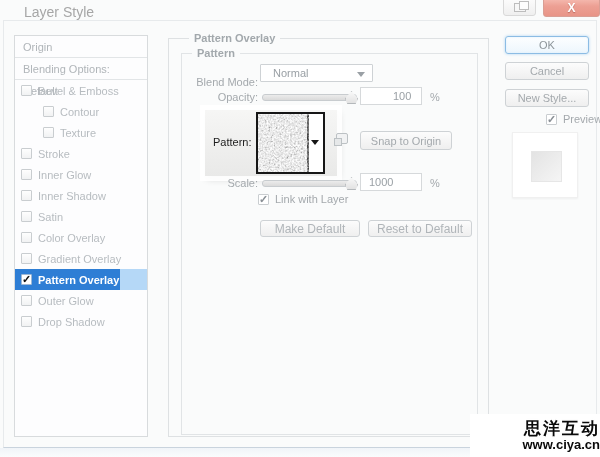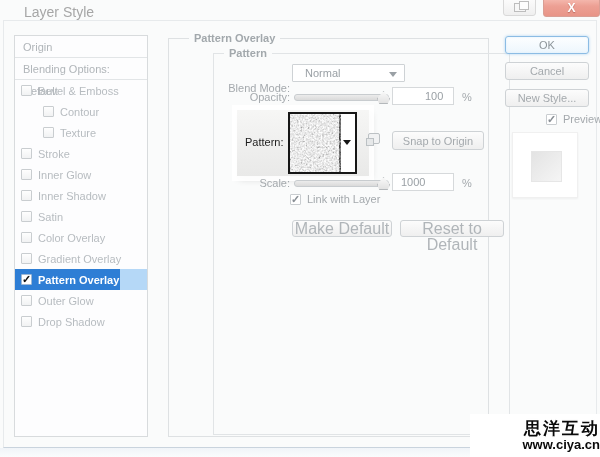--- a/index.html
+++ b/index.html
@@ -46,21 +46,21 @@
     font-size:11px; font-weight:bold; color:#5a6066; }
   .sb-item.selected .cb { border-color:#9fb8d4; }
   .sb-item.selected .cb.checked::after { color:#111; }
 
   
   .panel { position:absolute; left:168px; top:38px; width:321px; height:399px;
     border:1px solid #dee1e3; }
   .fieldset-label { position:absolute; top:-7px; background:#fafbfb; padding:0 5px;
     font-weight:bold; color:#a2a8ac; line-height:13px; }
   .group { position:absolute; left:12px; top:14px; width:297px; height:382px;
-    border:1px solid #e1e4e6;margin-left:32px; }
+    border:1px solid #e1e4e6; }
 
   .row-label { position:absolute; left:0; width:76px; text-align:right; color:#a4a9ad; }
   .dropdown { position:absolute; left:78px; top:10px; width:113px; height:18px;
     background:#fff; border:1px solid #ced2d5; border-radius:1px;
     line-height:16px; padding-left:12px; color:#9aa0a5; }
   .dd-arrow { position:absolute; right:7px; top:7px; width:0; height:0;
     border-left:4px solid transparent; border-right:4px solid transparent; border-top:5px solid #9aa0a5; }
 
   .slider { position:absolute; width:95px; height:7px; border:1px solid #c8cccf; border-radius:3px;
     background:linear-gradient(#ececec,#dadada); }
@@ -84,21 +84,21 @@
     border-left:4px solid transparent; border-right:4px solid transparent; border-top:5px solid #161616; }
 
   .new-pat-icon { position:absolute; left:154px; top:79px; width:12px; height:11px;
     border:1px solid #bcc1c4; border-radius:2px; background:#f1f2f3; }
   .new-pat-icon::after { content:""; position:absolute; left:-3px; top:4px; width:6px; height:6px;
     border:1px solid #bcc1c4; background:#e6e8e9; }
 
   .btn { border:1px solid #ced2d5; border-radius:3px;
     background:linear-gradient(#fcfcfc,#efefef); color:#a4a9ad; text-align:center; }
   .btn-snap { position:absolute; left:178px; top:77px; width:92px; height:19px; line-height:18px; }
-  .btn-default { position:absolute; top:166px; height:17px; line-height:16px; font-size:16px; color:#b0b5b9; }
+  .btn-default { position:absolute; top:166px; height:17px; line-height:16px; font-size:12px; color:#b0b5b9; }
   .btn-make { left:78px; width:100px; }
   .btn-reset { left:186px; width:104px; }
 
   .chk-row { position:absolute; display:flex; align-items:center; }
   .chk-row .lbl { margin-left:6px; color:#a4a9ad; }
   .chk-row .cb.checked::after { color:#8a9096; }
 
   
   .btn-action { position:absolute; left:505px; width:84px; height:18px; line-height:17px; }
   .btn-ok { top:36px; border:1px solid #8cbce4; box-shadow:0 0 3px #aed5f2, inset 0 0 2px #d9edfa;
@@ -188,21 +188,21 @@
         </div>
       </div>
   </div>
 
   <div class="panel">
     <div class="fieldset-label" style="left:20px;">Pattern Overlay</div>
 
     <div class="group">
       <div class="fieldset-label" style="left:10px;">Pattern</div>
 
-      <div class="row-label" style="top:28px;">Blend Mode:</div>
+      <div class="row-label" style="top:22px;">Blend Mode:</div>
       <div class="dropdown">
         <span>Normal</span>
         <span class="dd-arrow"></span>
       </div>
 
       <div class="row-label" style="top:37px;">Opacity:</div>
       <div class="slider" style="left:80px; top:40px;">
         <div class="slider-thumb" style="left:82px;"></div>
       </div>
       <div class="val-box" style="left:178px; top:33px;padding-left:32px;">100</div>

